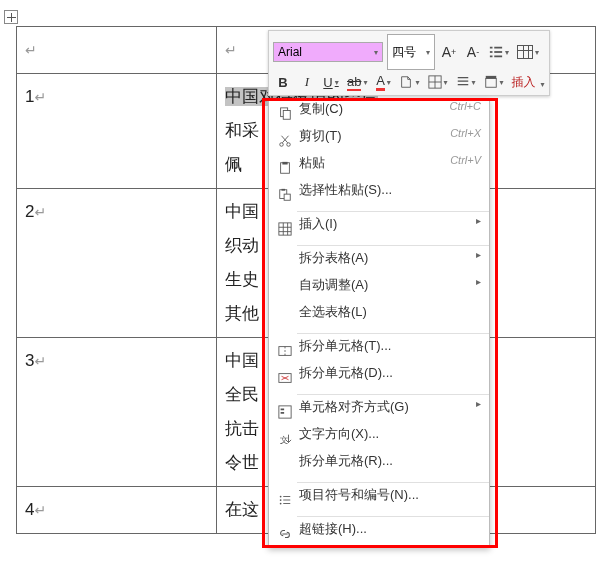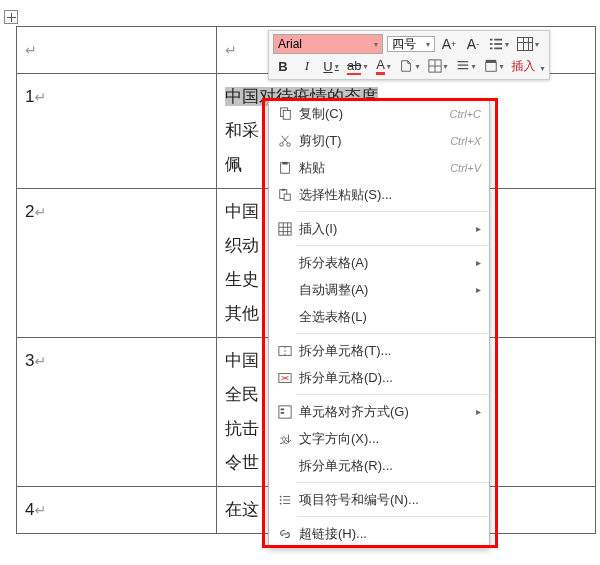--- a/index.html
+++ b/index.html
@@ -13,33 +13,33 @@
     
     table.doc-table { border-collapse: collapse; position: absolute; top: 26px; left: 16px; width: 580px; }
     table.doc-table td { border: 1px solid #666; padding: 6px 8px; font-size: 17px; line-height: 2.0; vertical-align: top; color: #222; }
     .col-num { width: 200px; }
     .pmark { color: #999; font-size: 14px; }
     .selected-text { background: #c3c3c3; text-align: right; }
     
     
     .mini-toolbar { position: absolute; top: 30px; left: 268px; background: #f6f6f6; border: 1px solid #ccc; display: flex; flex-direction: column; padding: 3px 4px; gap: 2px; box-shadow: 0 1px 3px rgba(0,0,0,0.2); z-index: 5; }
     .mini-row { display: flex; align-items: center; gap: 4px; }
-    .font-select { width: 110px; height: 20px; border: 1px solid #aaa; background: #fca5a5; font-size: 12px; padding: 0 4px; display: flex; align-items: center; justify-content: space-between; }
-    .size-select { width: 48px; height: 16px; border: 1px solid #aaa; background: #fff; font-size: 12px; padding: 0 4px; display: flex; align-items: center; justify-content: space-between; }
+    .font-select { width: 110px; height: 20px; border: 1px solid #aaa; background: #f0abfc; font-size: 12px; padding: 0 4px; display: flex; align-items: center; justify-content: space-between; }
+    .size-select { width: 48px; height: 36px; border: 1px solid #aaa; background: #fff; font-size: 12px; padding: 0 4px; display: flex; align-items: center; justify-content: space-between; }
     .tb-btn { min-width: 20px; height: 20px; display: flex; align-items: center; justify-content: center; font-size: 13px; color: #333; cursor: pointer; padding: 0 2px; }
     .dd::after { content: '▾'; font-size: 8px; margin-left: 2px; color: #666; }
     .table-ico { width: 16px; height: 14px; border: 1px solid #555; background: linear-gradient(#555,#555) 0 4px/100% 1px no-repeat, linear-gradient(#555,#555) 5px 0/1px 100% no-repeat, linear-gradient(#555,#555) 10px 0/1px 100% no-repeat; }
     .bold { font-weight: bold; }
     .italic { font-style: italic; font-family: serif; }
     .under { text-decoration: underline; }
     .insert-label { font-size: 12px; color: #b91c1c; margin-left: 2px; }
 
     
     .ctx-menu { position: absolute; top: 99px; left: 268px; width: 222px; background: #fff; border: 1px solid #bbb; box-shadow: 0 2px 6px rgba(0,0,0,0.25); z-index: 10; font-size: 13px; color: #333; }
-    .ctx-item { display: flex; align-items: center; height: 27px; padding: 0 8px 0 6px; cursor: pointer; }
+    .ctx-item { display: flex; height: 27px; padding: 0 8px 0 6px; cursor: pointer; }
     .ctx-ico { width: 20px; display: flex; align-items: center; justify-content: center; color: #555; font-size: 13px; }
     .ctx-label { flex: 1; padding-left: 4px; }
     .ctx-shortcut { color: #999; font-size: 11px; font-style: italic; }
     .ctx-sub::after { content: '▸'; color: #666; font-size: 10px; margin-left: 4px; }
     .ctx-sep { height: 0; border-top: 1px solid #e0e0e0; margin: 3px 0 3px 28px; }
     
     .red-box { position: absolute; top: 98px; left: 262px; width: 236px; height: 450px; border: 3px solid #f00; pointer-events: none; z-index: 20; }
     .drop::after { content:'▾'; font-size:8px; color:#666; margin-left:1px; }
     
     svg.ico { width: 14px; height: 14px; }

